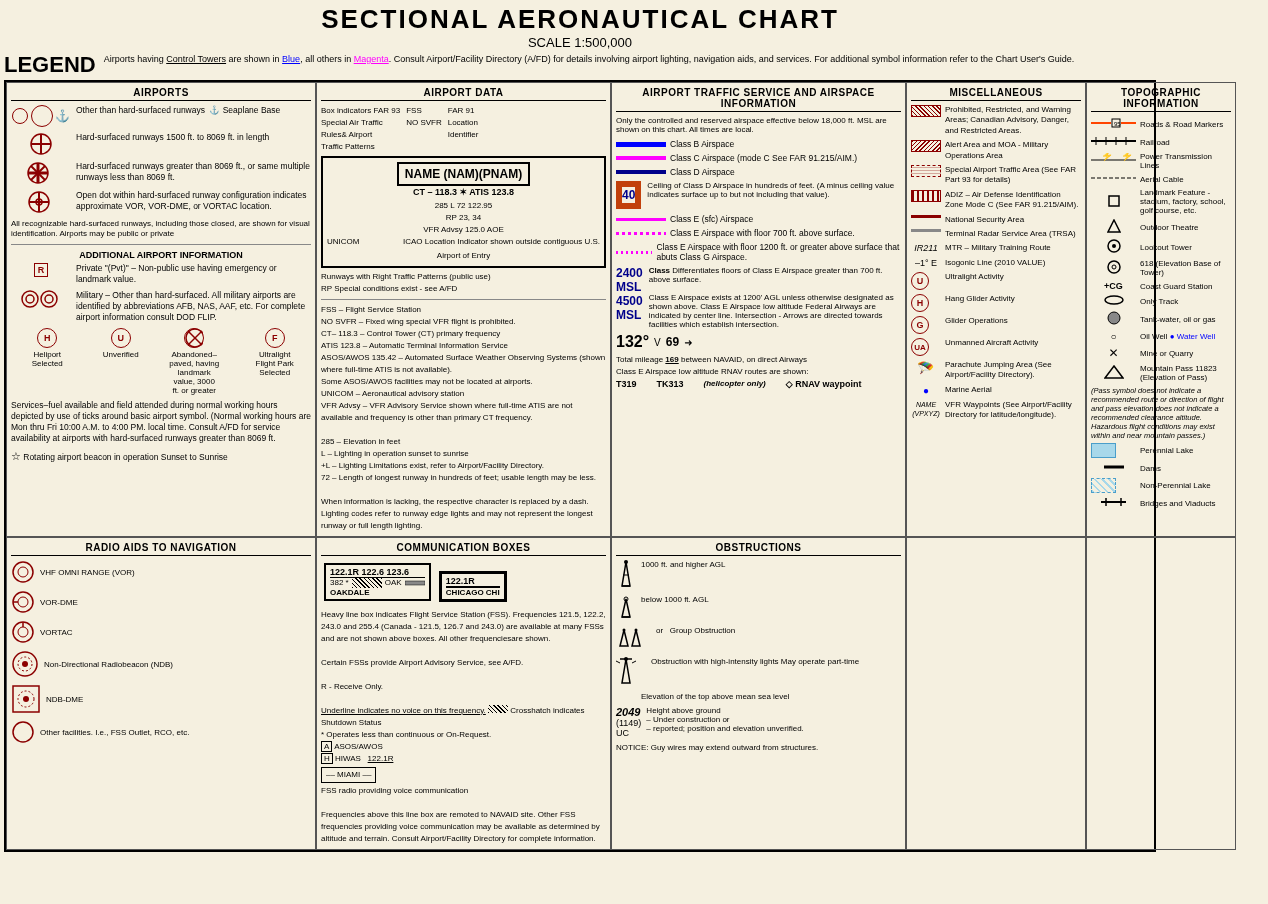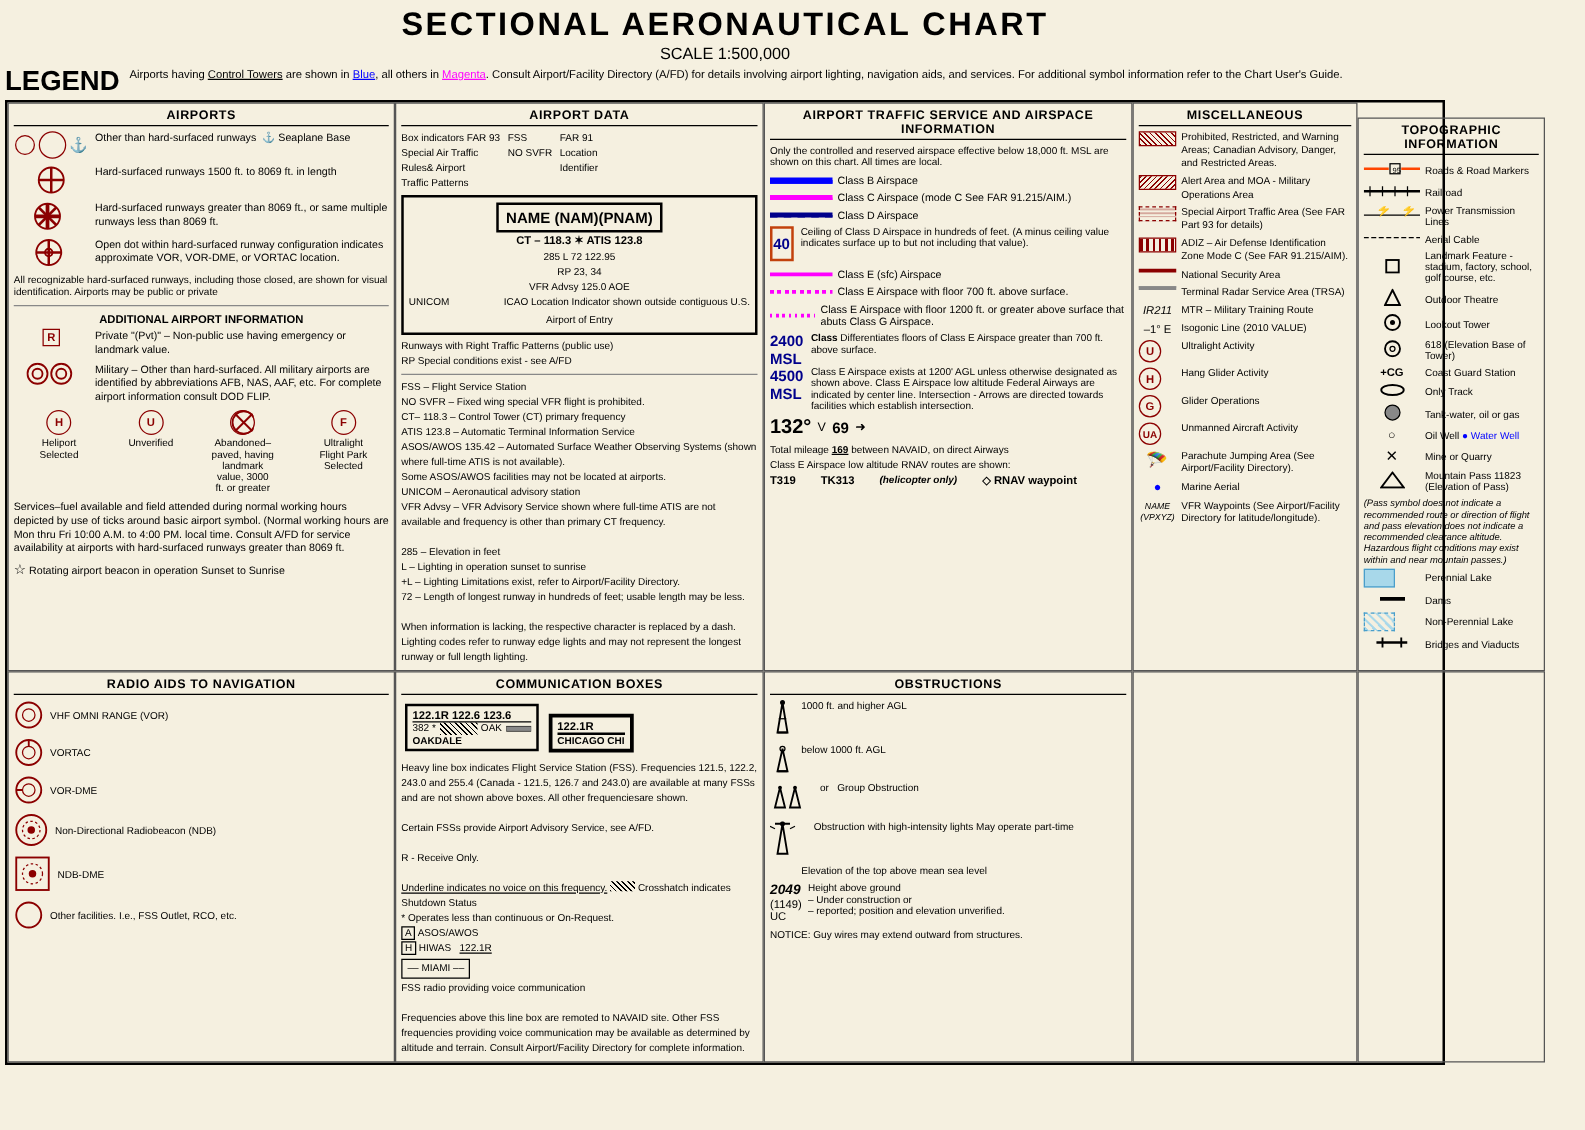--- a/index.html
+++ b/index.html
@@ -120,21 +120,21 @@
       position: relative;
     }
     .airspace-line {
       display: flex;
       align-items: center;
       margin-bottom: 4px;
       gap: 4px;
       font-size: 8.5px;
     }
     .ceiling-box {
-      border: 2px solid #c2410c;
+      border: 6px solid #c2410c;
       width: 28px; height: 28px;
       display: flex; align-items: center; justify-content: center;
       font-weight: bold;
       font-size: 12px;
       color: #00008b;
     }
     .compass-row {
       display: flex;
       align-items: center;
       gap: 5px;
@@ -563,21 +563,21 @@
       </div>
 
       <div class="misc-row">
         <div class="misc-icon">
           <span style="font-size:7px;font-style:italic;">NAME<br>(VPXYZ)</span>
         </div>
         <div class="misc-text">VFR Waypoints (See Airport/Facility Directory for latitude/longitude).</div>
       </div>
     </div>
 
-    <div class="cell col5 row1" style="font-size:8px;margin-top:12px;">
+    <div class="cell col5 row1" style="font-size:8px;">
       <div class="section-header">TOPOGRAPHIC INFORMATION</div>
 
       <div class="topo-row">
         <div class="topo-icon">
           <svg width="45" height="14">
             <line x1="0" y1="7" x2="20" y2="7" stroke="#ff4500" stroke-width="2"></line>
             <rect x="21" y="3" width="8" height="8" fill="none" stroke="#000" stroke-width="1"></rect>
             <text x="23" y="10" font-size="6" fill="#000">95</text>
             <line x1="30" y1="7" x2="45" y2="7" stroke="#ff4500" stroke-width="2"></line>
           </svg>
@@ -752,35 +752,35 @@
           </svg>
         </div>
         <div>VHF OMNI RANGE (VOR)</div>
       </div>
 
       <div class="radio-row">
         <div class="radio-icon">
           <svg width="24" height="24">
             <circle cx="12" cy="12" r="10" fill="none" stroke="#8b0000" stroke-width="1.5"></circle>
             <circle cx="12" cy="12" r="5" fill="none" stroke="#8b0000" stroke-width="1"></circle>
-            <line x1="12" y1="2" x2="12" y2="7" stroke="#8b0000" stroke-width="1.5"></line>
-          </svg>
-        </div>
-        <div>VORTAC</div>
+            <line x1="2" y1="12" x2="7" y2="12" stroke="#8b0000" stroke-width="1.5"></line>
+          </svg>
+        </div>
+        <div>VOR-DME</div>
       </div>
 
       <div class="radio-row">
         <div class="radio-icon">
           <svg width="24" height="24">
             <circle cx="12" cy="12" r="10" fill="none" stroke="#8b0000" stroke-width="1.5"></circle>
             <circle cx="12" cy="12" r="5" fill="none" stroke="#8b0000" stroke-width="1"></circle>
-            <line x1="2" y1="12" x2="7" y2="12" stroke="#8b0000" stroke-width="1.5"></line>
-          </svg>
-        </div>
-        <div>VOR-DME</div>
+            <line x1="12" y1="2" x2="12" y2="7" stroke="#8b0000" stroke-width="1.5"></line>
+          </svg>
+        </div>
+        <div>VORTAC</div>
       </div>
 
       <div class="radio-row">
         <div class="radio-icon">
           <svg width="28" height="28">
             <circle cx="14" cy="14" r="12" fill="none" stroke="#8b0000" stroke-width="1.5"></circle>
             <circle cx="14" cy="14" r="7" fill="none" stroke="#8b0000" stroke-width="1" stroke-dasharray="2,2"></circle>
             <circle cx="14" cy="14" r="3" fill="#8b0000"></circle>
           </svg>
         </div>

